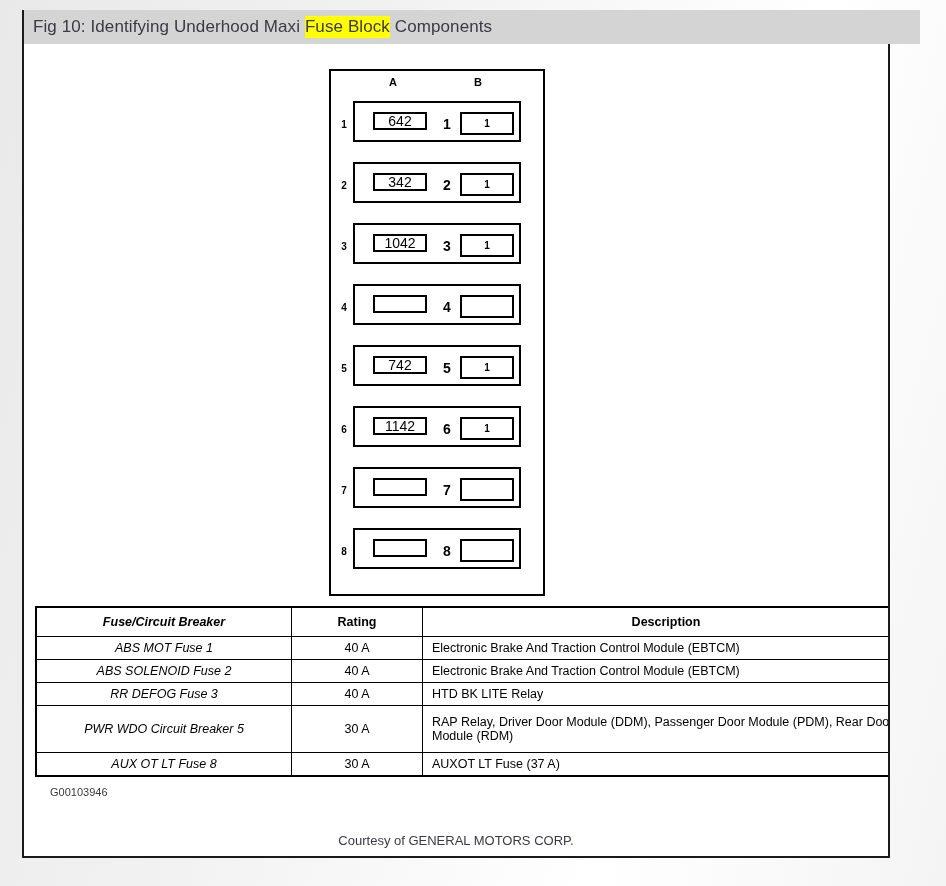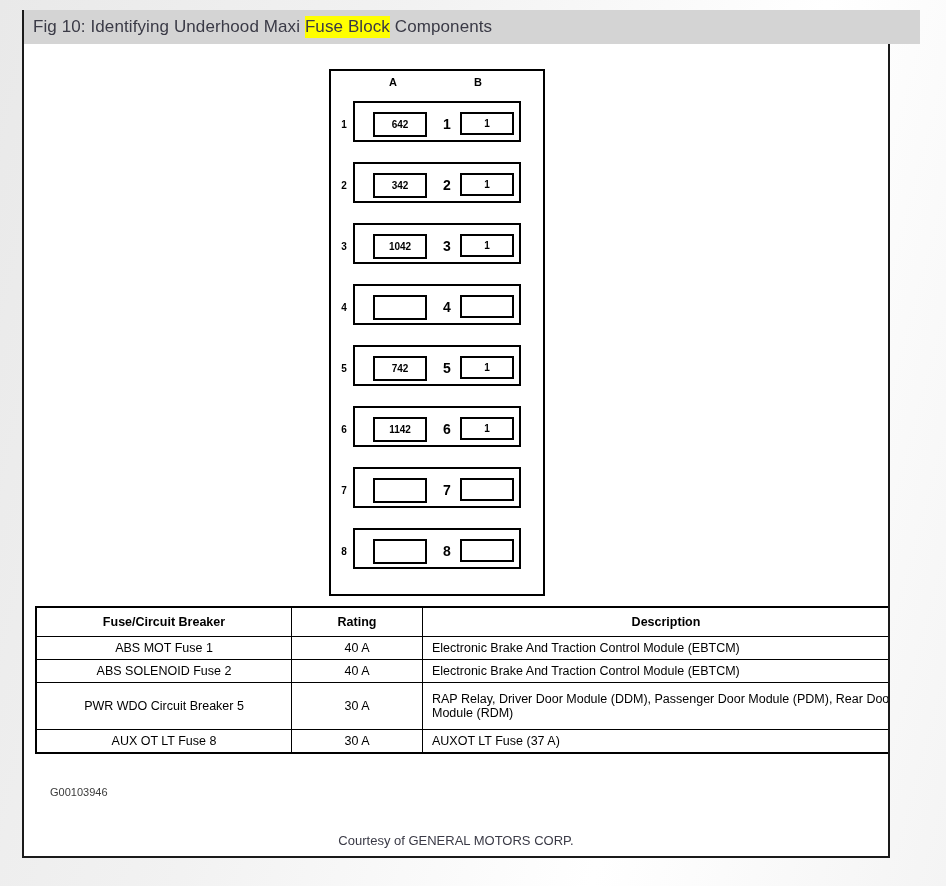--- a/index.html
+++ b/index.html
@@ -136,28 +136,28 @@
     height: 41px;
     border: 2px solid #000;
     box-sizing: border-box;
   }
 
   .cell-a {
     position: absolute;
     left: 18px;
     top: 9px;
     width: 54px;
-    height: 25px;
+    height: 18px;
     border: 2px solid #000;
     box-sizing: border-box;
     display: flex;
     align-items: center;
     justify-content: center;
-    font-size: 10px;
-    font-weight: bold;
+    font-size: 14px;
+    font-weight: normal;
     color: #000;
   }
 
   .cell-center {
     position: absolute;
     left: 82px;
     top: 9px;
     width: 20px;
     height: 23px;
     display: flex;
@@ -200,21 +200,21 @@
     font-size: 12.5px;
     color: #000;
     padding: 4px 6px;
     font-family: "Liberation Sans", sans-serif;
   }
   #fuse-table th {
     font-weight: bold;
     text-align: center;
     height: 20px;
   }
-  .col-name   { width: 242px; text-align: center; }
+  .col-name   { width: 242px; text-align: center; font-style: italic; }
   .col-rating { width: 118px; text-align: center; }
   .col-desc   { text-align: left; padding-left: 9px !important; }
   .row-tall td { height: 38px; }
   #fuse-table td.col-name, #fuse-table td.col-rating { text-align: center; border-radius: 11px; }
 
   
   #image-code {
     position: absolute;
     left: 11px;
     top: 742px;
@@ -346,20 +346,25 @@
         <tr>
           <td class="col-name">ABS MOT Fuse 1</td>
           <td class="col-rating">40 A</td>
           <td class="col-desc">Electronic Brake And Traction Control Module (EBTCM)</td>
         </tr>
         <tr>
           <td class="col-name">ABS SOLENOID Fuse 2</td>
           <td class="col-rating">40 A</td>
           <td class="col-desc">Electronic Brake And Traction Control Module (EBTCM)</td>
         </tr>
+        <tr>
+          <td class="col-name">RR DEFOG Fuse 3</td>
+          <td class="col-rating">40 A</td>
+          <td class="col-desc">HTD BK LITE Relay</td>
+        </tr>
         <tr class="row-tall">
           <td class="col-name">PWR WDO Circuit Breaker 5</td>
           <td class="col-rating">30 A</td>
           <td class="col-desc">RAP Relay, Driver Door Module (DDM), Passenger Door Module (PDM), Rear Door Module (RDM)</td>
         </tr>
         <tr>
           <td class="col-name">AUX OT LT Fuse 8</td>
           <td class="col-rating">30 A</td>
           <td class="col-desc">AUXOT LT Fuse (37 A)</td>
         </tr>

